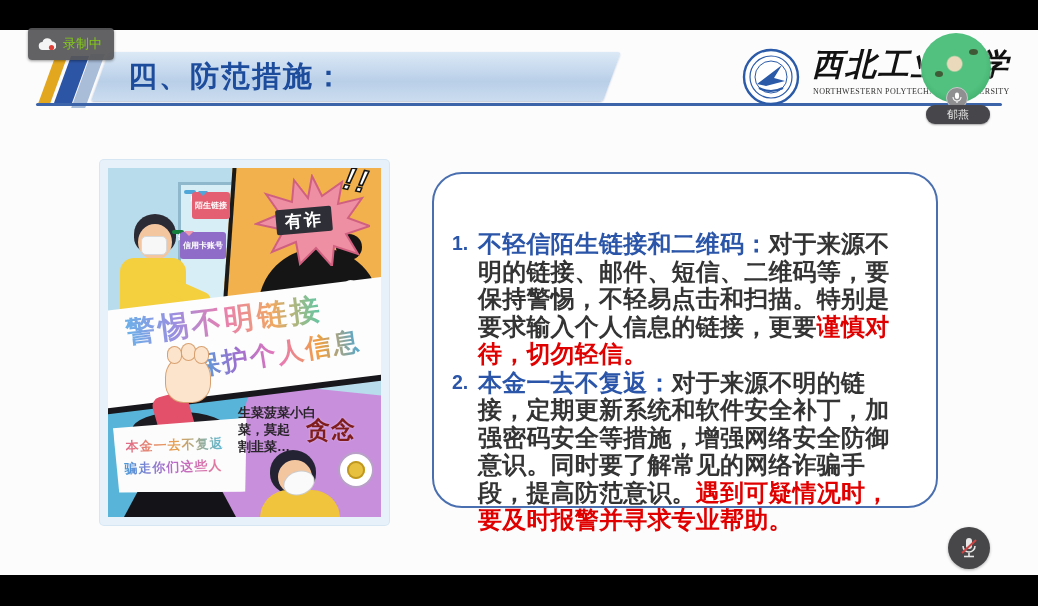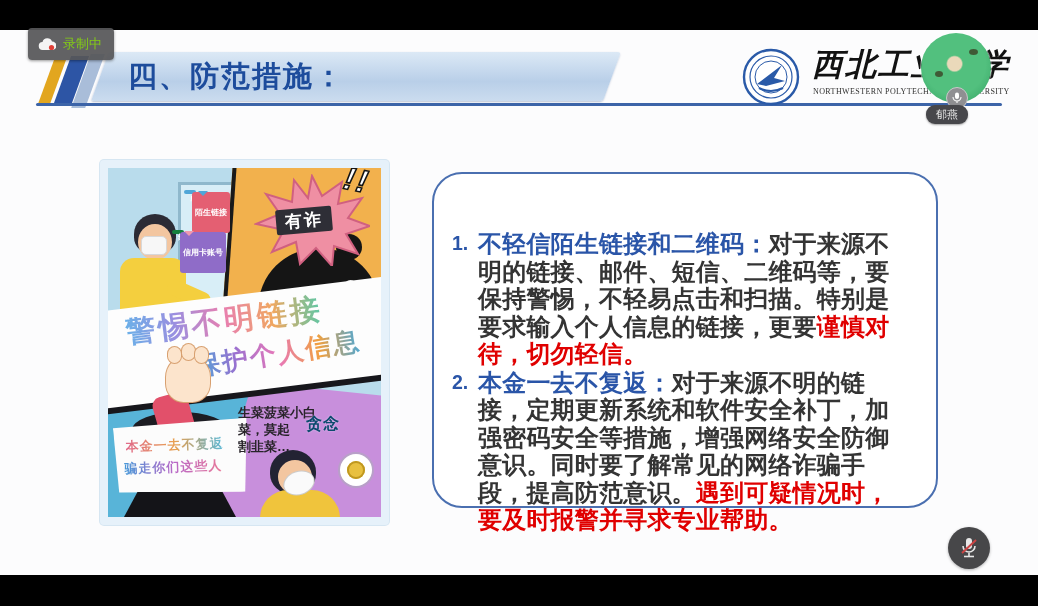--- a/index.html
+++ b/index.html
@@ -31,21 +31,21 @@
   .uni-en{position:absolute;left:813px;top:57px;width:210px;font-family:"Liberation Serif",serif;
     font-size:8px;color:#30302f;letter-spacing:.4px;white-space:nowrap;}
   
   .avatar{position:absolute;left:921px;top:3px;width:70px;height:70px;border-radius:50%;z-index:20;cursor:pointer;
     background:radial-gradient(circle at 48% 44%,#ead9ba 0 13%,#52c07e 16% 58%,#2f9e5f 100%);
     box-shadow:0 0 0 1px rgba(255,255,255,.5);}
   .avatar .speck{position:absolute;border-radius:50%;background:#3f5a36;}
   .mic-status{position:absolute;left:25px;top:54px;width:20px;height:20px;border-radius:50%;
     background:#8f8f92;border:1px solid #c9c9cb;display:flex;align-items:center;justify-content:center;}
   .name-pill{position:absolute;left:926px;top:75px;z-index:21;background:#47474b;border-radius:9px;
-    padding:2px 10px;color:#ececec;font-size:11px;box-shadow:0 1px 2px rgba(0,0,0,.35);}
+    padding:2px 21px;color:#ececec;font-size:11px;box-shadow:0 1px 2px rgba(0,0,0,.35);}
   
   .poster{position:absolute;left:100px;top:130px;width:289px;height:365px;background:#e6f1fa;
     border-radius:4px;box-shadow:0 0 0 1px #d6e6f2;}
   .art{position:absolute;left:8px;top:8px;width:273px;height:349px;background:#b9dcec;overflow:hidden;}
   .art *{position:absolute;}
   .window{left:70px;top:14px;width:122px;height:158px;background:#d8eef7;border:3px solid #8fb8cc;}
   .window .bar{left:56px;top:0;width:5px;height:100%;background:#8fb8cc;}
   .orange{left:118px;top:-8px;width:170px;height:208px;background:#f2b14d;transform:rotate(4deg);border-left:4px solid #1a1a1a;}
   .scam-head{left:150px;top:80px;width:122px;height:122px;border-radius:50%;background:#151515;}
   .scam-bun{left:228px;top:66px;width:26px;height:26px;border-radius:50%;background:#151515;}
@@ -55,21 +55,21 @@
     padding:1px 9px;transform:rotate(-5deg);letter-spacing:2px;border-radius:2px;}
   .exclaim{left:236px;top:-6px;font-size:32px;font-weight:bold;font-style:italic;color:#fff;
     -webkit-text-stroke:1.6px #141414;transform:rotate(12deg);letter-spacing:2px;}
   .p-hair{left:26px;top:46px;width:42px;height:40px;border-radius:50% 50% 42% 42%;background:#2b2b35;}
   .p-face{left:30px;top:56px;width:34px;height:36px;border-radius:50%;background:#f3c6a0;}
   .p-mask{left:33px;top:68px;width:24px;height:17px;border-radius:5px;background:#f7f7f7;border:1px solid #d8d8d8;}
   .p-body{left:12px;top:90px;width:66px;height:92px;border-radius:14px 14px 4px 4px;background:#f4cf3e;}
   .p-arm{left:58px;top:118px;width:46px;height:16px;border-radius:8px;background:#f4cf3e;transform:rotate(24deg);}
   .p-phone{left:92px;top:136px;width:14px;height:22px;border-radius:3px;background:#4a4a52;transform:rotate(28deg);}
   .bub{border-radius:6px;padding:2px 6px;font-size:8px;font-weight:bold;color:#fff;white-space:nowrap;z-index:5;}
-  .bub i{font-style:normal;padding:15px 3px;border-radius:3px;margin-left:2px;}
+  .bub i{font-style:normal;padding:8px 3px;border-radius:3px;margin-left:2px;}
   .bub1{left:76px;top:22px;background:#4fa6d8;}
   .bub1 i{background:#e45f72;}
   .bub1:after{content:"";position:absolute;left:14px;bottom:-7px;border:5px solid transparent;border-top-color:#4fa6d8;}
   .bub2{left:64px;top:62px;background:#15803d;}
   .bub2 i{background:#8f6cc8;}
   .bub2:after{content:"";position:absolute;left:12px;bottom:-7px;border:5px solid transparent;border-top-color:#ef9ab0;}
   .blue-zone{left:0;top:228px;width:156px;height:121px;background:#58b4d8;}
   .purple-zone{left:104px;top:214px;width:169px;height:135px;background:#c88fdc;
     clip-path:polygon(24% 0,100% 10%,100% 100%,0 100%);}
   .band{left:-12px;top:126px;width:300px;height:97px;background:#fdfdfd;transform:rotate(-7deg);
@@ -86,21 +86,21 @@
   .hand .f{width:13px;height:16px;border-radius:7px;background:#fce4cc;box-shadow:0 0 0 1px #d8a070;top:-9px;}
   .board{left:6px;top:252px;width:134px;height:74px;background:#fcfcfc;transform:rotate(-2deg);
     clip-path:polygon(0 8%,100% 0,97% 100%,3% 95%);z-index:8;}
   .board .l1{left:12px;top:16px;font-size:13px;letter-spacing:1px;
     background-image:linear-gradient(90deg,#e06a8a,#e8a050,#58b8d8);}
   .board .l2{left:10px;top:38px;font-size:13px;letter-spacing:1px;
     background-image:linear-gradient(90deg,#4898d8,#b868c8,#e87898);}
   .board-base{left:16px;top:324px;width:112px;height:25px;background:#141418;
     clip-path:polygon(12% 0,88% 0,100% 100%,0 100%);z-index:8;}
   .verse{left:130px;top:236px;width:120px;color:#28242a;font-weight:800;font-size:13px;line-height:17px;z-index:9;}
-  .greed{left:198px;top:246px;font-size:16px;font-weight:800;color:#0c4a6e;z-index:9;
+  .greed{left:198px;top:246px;font-size:24px;font-weight:800;color:#7f1d1d;z-index:9;
     text-shadow:0 0 2px #e6c8f0;letter-spacing:1px;}
   .cry-hair{left:162px;top:282px;width:46px;height:44px;border-radius:50% 50% 46% 46%;background:#232333;z-index:9;}
   .cry-face{left:170px;top:292px;width:34px;height:34px;border-radius:50%;background:#f3c6a0;z-index:9;}
   .cry-tissue{left:176px;top:304px;width:30px;height:22px;border-radius:50%;background:#fafafa;
     transform:rotate(-18deg);box-shadow:0 0 0 1px #ccc;z-index:10;}
   .cry-body{left:152px;top:322px;width:80px;height:28px;border-radius:30px 30px 0 0;background:#f0c43c;z-index:9;}
   .coin-bub{left:232px;top:286px;width:32px;height:32px;border-radius:50%;background:#fff;
     box-shadow:0 0 0 2px #b8a0c8;z-index:9;}
   .coin{left:7px;top:7px;width:18px;height:18px;border-radius:50%;background:#e8c040;box-shadow:inset 0 0 0 2px #c09820;}
   

